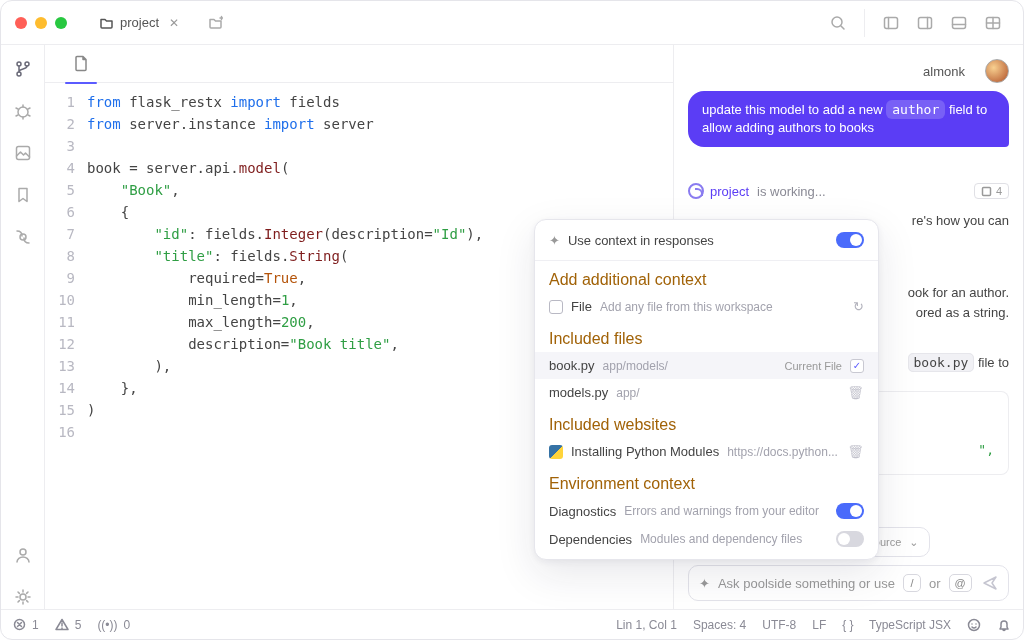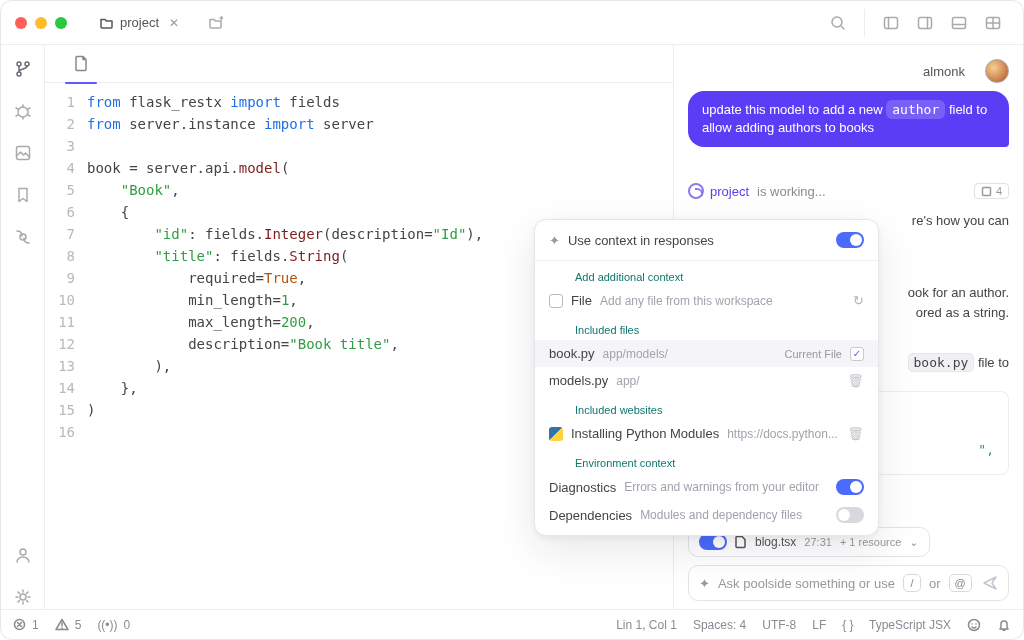--- a/index.html
+++ b/index.html
@@ -61,21 +61,21 @@
 .chev { color: #999; font-size: 11px; }
 .gray { color: #999; font-size: 11px; }
 .send-ico { width: 16px; height: 16px; color: #c5c5d0; }
 .chat-input { margin-top: 8px; display: flex; align-items: center; gap: 8px; border: 1px solid #e3e3ea; border-radius: 10px; padding: 8px 10px; color: #999; font-size: 13px; }
 .kbd { display: inline-flex; align-items: center; justify-content: center; min-width: 18px; height: 18px; border: 1px solid #d8d8df; border-radius: 5px; font-size: 11px; color: #888; padding: 0 5px; }
 
 
 .popover { position: absolute; left: 533px; top: 218px; width: 345px; background: #fff; border: 1px solid #e6e6ec; border-radius: 12px; box-shadow: 0 14px 40px rgba(30,30,60,0.10), 0 2px 6px rgba(30,30,60,0.06); font-size: 13px; color: #333; overflow: hidden; }
 .pop-head { display: flex; align-items: center; padding: 12px 14px; border-bottom: 1px solid #efeff3; }
 .pop-head .lbl { display: flex; align-items: center; gap: 8px; color: #444; }
-.pop-section-title { padding: 10px 14px 4px; color: #0f766e; font-size: 11px; margin-left: 26px; }
+.pop-section-title { padding: 10px 14px 4px; color: #a16207; font-size: 16px; }
 .pop-item { display: flex; align-items: center; gap: 8px; padding: 6px 14px; color: #444; }
 .pop-item .hint { color: #a2a2ad; font-size: 12px; }
 .pop-item .right { margin-left: auto; display: flex; align-items: center; gap: 8px; color: #999; font-size: 11px; }
 .row-sel { background: #f5f5f9; }
 .checkbox { width: 14px; height: 14px; border: 1px solid #c9c9d2; border-radius: 3px; display: inline-flex; align-items: center; justify-content: center; font-size: 10px; color: #5b5bff; background: #fff; }
 .pop-refresh { margin-left: auto; color: #b3b3bd; }
 .fileico { width: 14px; height: 14px; border: 1.5px solid #b9b9c4; border-radius: 3px; position: relative; }
 .globeico { width: 14px; height: 14px; border: 1.5px solid #b9b9c4; border-radius: 50%; position: relative; }
 .pyico { width: 14px; height: 14px; border-radius: 3px; background: linear-gradient(135deg, #3572A5 50%, #FFD43B 50%); }
 .trashico { color: #c2c2cc; font-size: 13px; }

